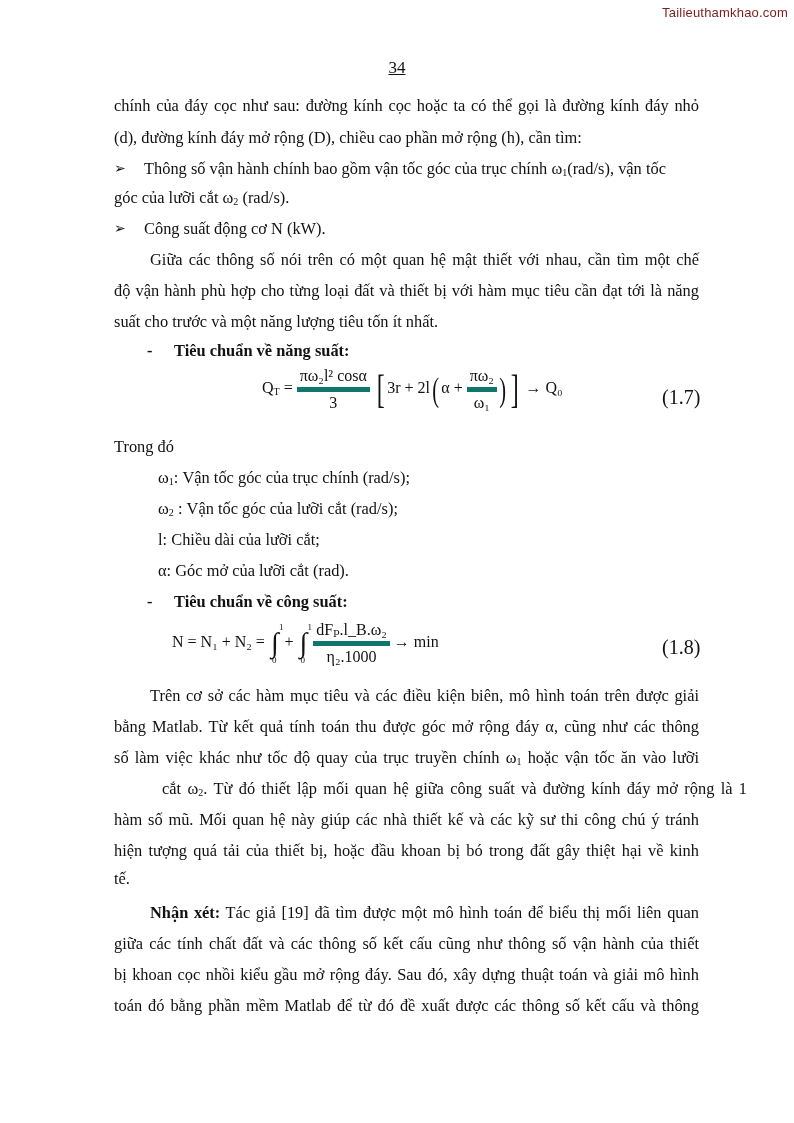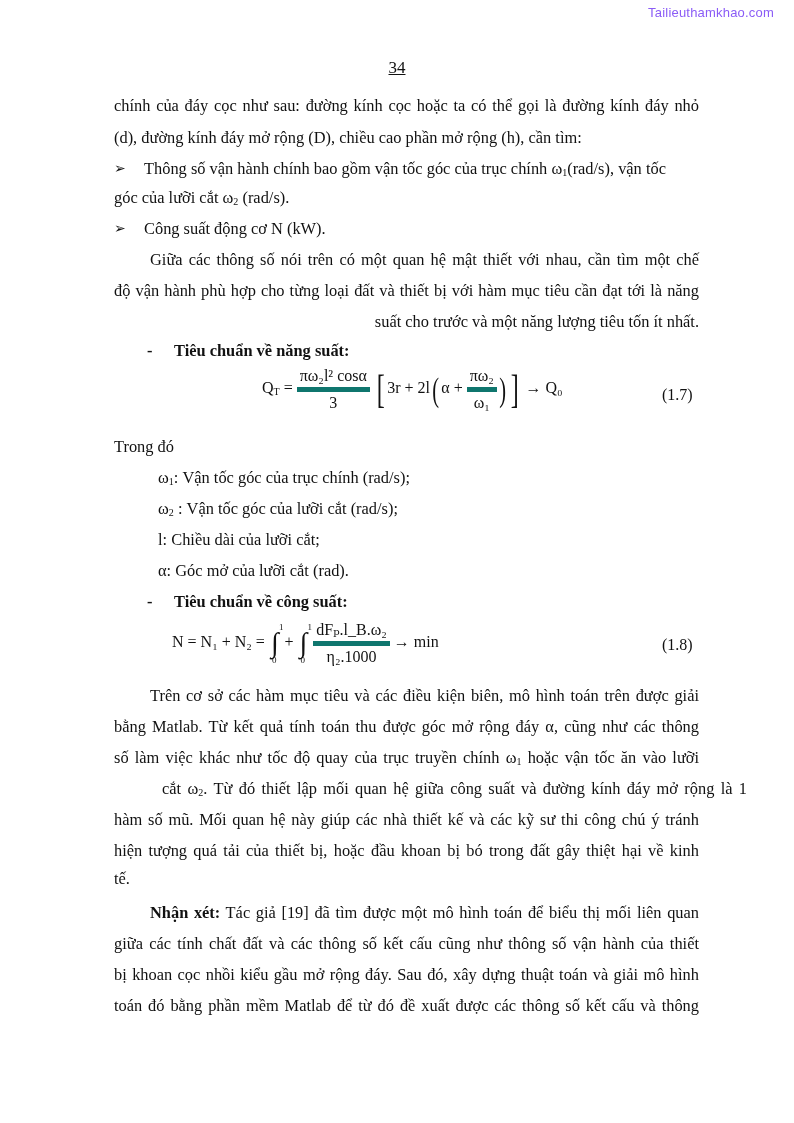--- a/index.html
+++ b/index.html
@@ -2,43 +2,43 @@
 <html><head>
   <meta charset="utf-8">
   <style>
     html, body { margin: 0; padding: 0; background: #ffffff; }
     body {
       width: 794px; height: 1123px; position: relative; overflow: hidden;
       font-family: "Liberation Serif", "DejaVu Serif", serif;
       color: #111;
     }
     .watermark {
-      position: absolute; top: 5px; right: 20px;
+      position: absolute; top: 5px; right: 6px;
       font-family: "Liberation Sans", "DejaVu Sans", sans-serif;
-      font-size: 13px; color: #8b5cf6; letter-spacing: 0.2px;
+      font-size: 13px; color: #7f1d1d; letter-spacing: 0.2px;
     }
     .page-number {
       position: absolute; top: 58px; left: 0; width: 794px; text-align: center;
       font-size: 17px;
       text-decoration: underline;
     }
     .line {
       position: absolute; left: 114px; width: 585px;
       font-size: 16.4px; line-height: 20px; white-space: nowrap;
     }
     .justify { text-align: justify; text-align-last: justify; }
     .bullet-arrow { position: absolute; left: 114px; font-size: 14px; }
     .dash { position: absolute; left: 147px; font-weight: bold; font-size: 16.4px; }
     .bold { font-weight: bold; }
     sub { font-size: 10px; vertical-align: -2px; line-height: 0; }
     .eq { position: absolute; font-size: 16px; white-space: nowrap; }
     .frac { display: inline-block; vertical-align: middle; text-align: center; }
     .frac .num { display: block; padding: 0 3px 2px 3px; border-bottom: 5px solid #0f766e; }
     .frac .den { display: block; padding-top: 2px; }
-    .eq-num { position: absolute; left: 662px; font-size: 16px; }
+    .eq-num { position: absolute; left: 662px; font-size: 20px; }
     .int { position: relative; display: inline-block; font-size: 28px; line-height: 1; vertical-align: middle; margin: 0 2px; }
     .int .up { position: absolute; top: -6px; left: 8px; font-size: 9px; }
     .int .lo { position: absolute; bottom: -8px; left: 1px; font-size: 9px; }
     .bracket { font-size: 40px; vertical-align: middle; font-weight: 100; transform: scaleX(0.6); display: inline-block; }
     .paren { font-size: 34px; vertical-align: middle; transform: scaleX(0.6); display: inline-block; }
   </style>
 </head>
 <body>
 
 <div class="watermark">Tailieuthamkhao.com</div>
@@ -53,21 +53,21 @@
 </div>
 <div class="line" style="top:188px;">
   <span>góc của lưỡi cắt ω</span><sub>2</sub><span> (rad/s).</span>
 </div>
 
 <span class="bullet-arrow" style="top:220px;">➢</span>
 <div class="line" style="top:219px; left:144px; width:555px;">Công suất động cơ N (kW).</div>
 
 <div class="line justify" style="top:250px; left:150px; width:549px;">Giữa các thông số nói trên có một quan hệ mật thiết với nhau, cần tìm một chế</div>
 <div class="line justify" style="top:281px;">độ vận hành phù hợp cho từng loại đất và thiết bị với hàm mục tiêu cần đạt tới là năng</div>
-<div class="line" style="top:312px;text-align:right;">suất cho trước và một năng lượng tiêu tốn ít nhất.</div>
+<div class="line" style="top:312px;">suất cho trước và một năng lượng tiêu tốn ít nhất.</div>
 
 <span class="dash" style="top:341px;">-</span>
 <div class="line bold" style="top:341px; left:174px; width:400px;">Tiêu chuẩn về năng suất:</div>
 
 <div class="eq" style="top:366px; left:262px;">
   <span>Q</span><sub>T</sub>
   <span> = </span>
   <span class="frac">
     <span class="num">πω₂l² cosα</span>
     <span class="den">3</span>

